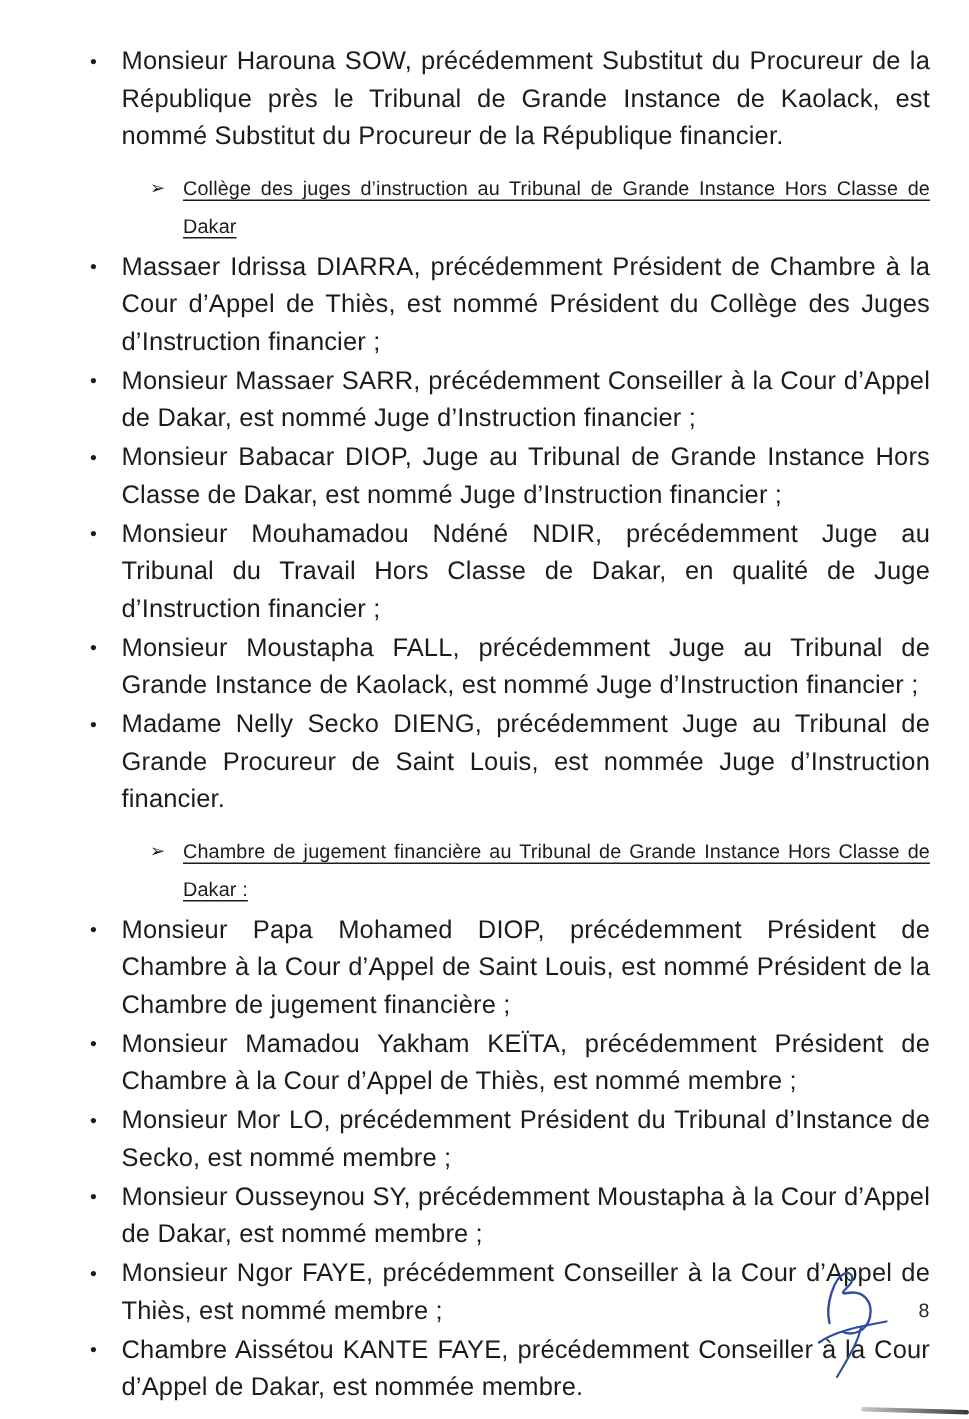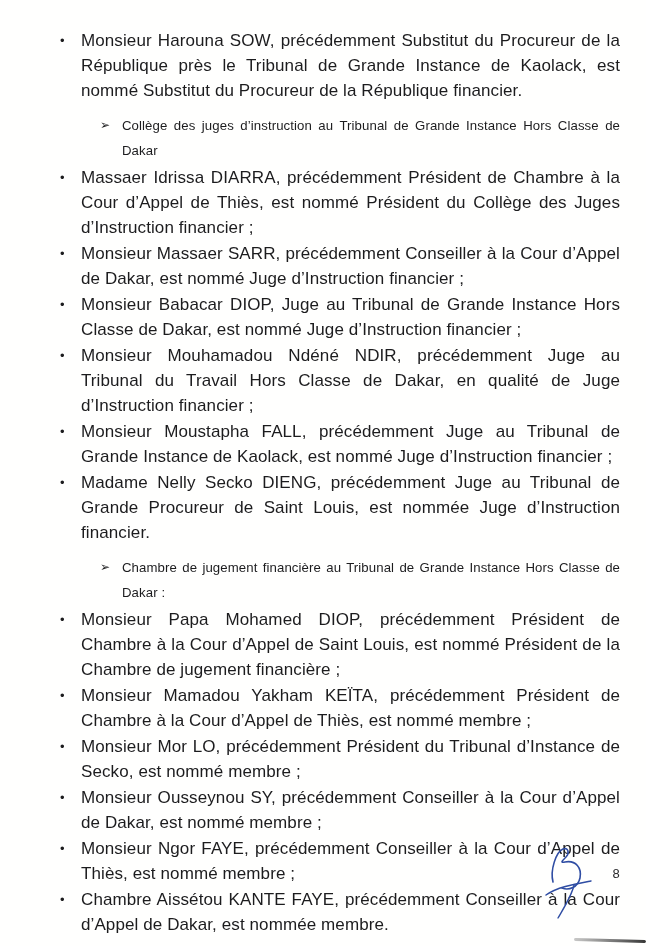--- a/index.html
+++ b/index.html
@@ -44,20 +44,21 @@
     width: 22px;
     font-size: 12px;
     line-height: 25px;
     color: #1c1c1e;
   }
   .heading-text {
     flex: 1;
     font-size: 13.2px;
     line-height: 25px;
     text-align: justify;
+    text-decoration: underline;
     text-underline-offset: 3px;
     letter-spacing: 0.1px;
   }
   .signature {
     position: absolute;
     left: 543px;
     top: 846px;
     width: 52px;
     height: 76px;
   }
@@ -139,21 +140,21 @@
       <li>
         <span class="bullet-marker">•</span>
         <span class="item-text">Monsieur Mamadou Yakham KEÏTA, précédemment Président de Chambre à la Cour d’Appel de Thiès, est nommé membre ;</span>
       </li>
       <li>
         <span class="bullet-marker">•</span>
         <span class="item-text">Monsieur Mor LO, précédemment Président du Tribunal d’Instance de Secko, est nommé membre ;</span>
       </li>
       <li>
         <span class="bullet-marker">•</span>
-        <span class="item-text">Monsieur Ousseynou SY, précédemment Conseiller à la Cour d’Appel de Dakar, est nommé membre ;</span>
+        <span class="item-text">Monsieur Ousseynou SY, précédemment Moustapha à la Cour d’Appel de Dakar, est nommé membre ;</span>
       </li>
       <li>
         <span class="bullet-marker">•</span>
         <span class="item-text">Monsieur Ngor FAYE, précédemment Conseiller à la Cour d’Appel de Thiès, est nommé membre ;</span>
       </li>
       <li>
         <span class="bullet-marker">•</span>
         <span class="item-text">Chambre Aissétou KANTE FAYE, précédemment Conseiller à la Cour d’Appel de Dakar, est nommée membre.</span>
       </li>
     </ul>

